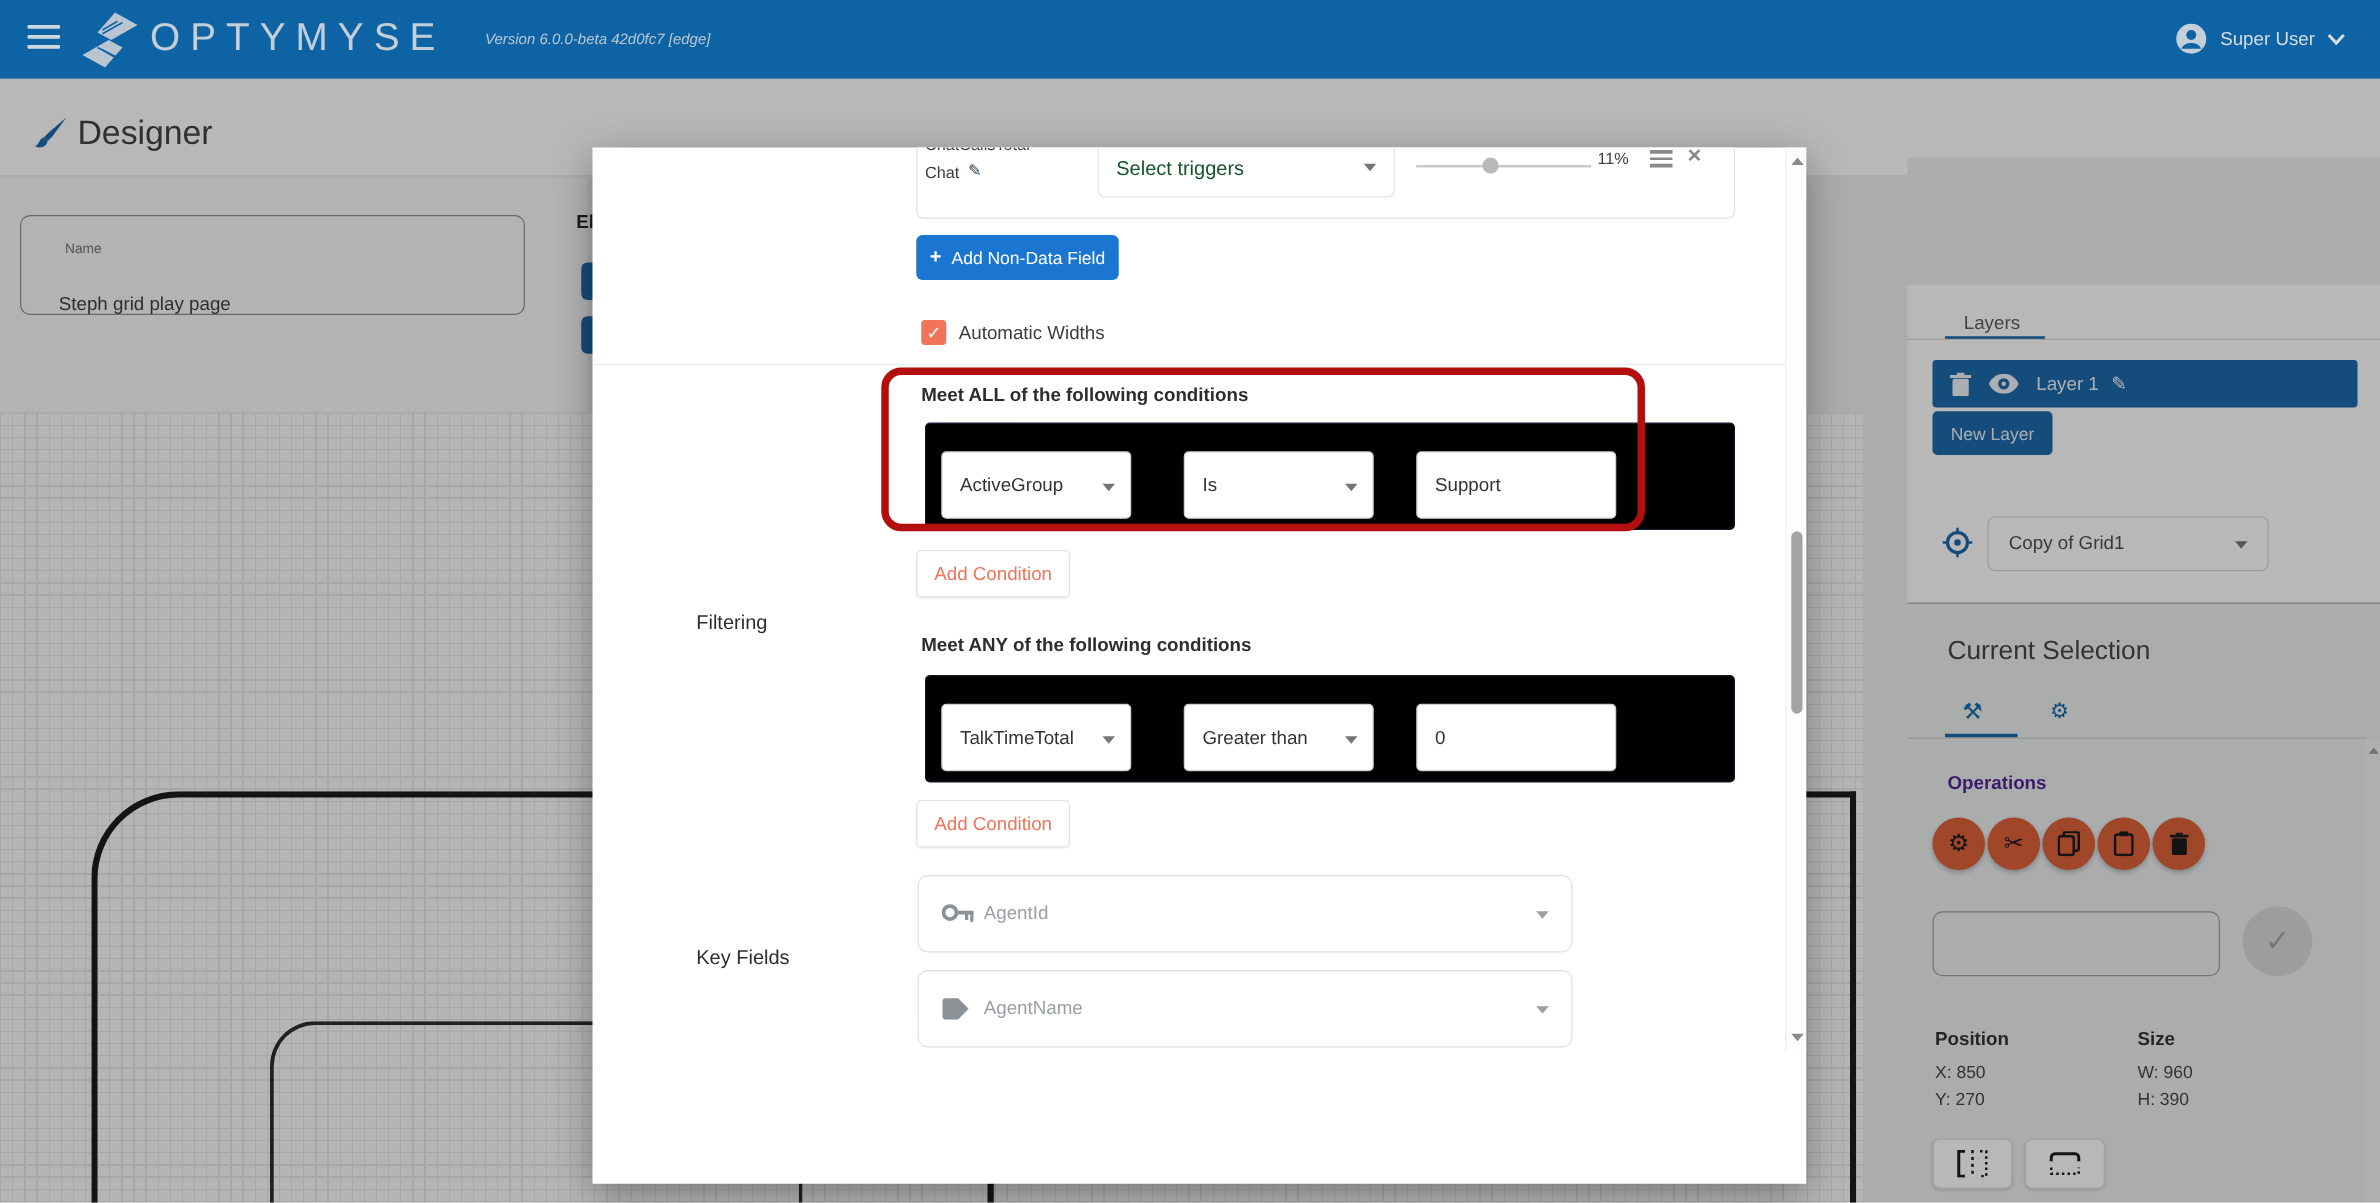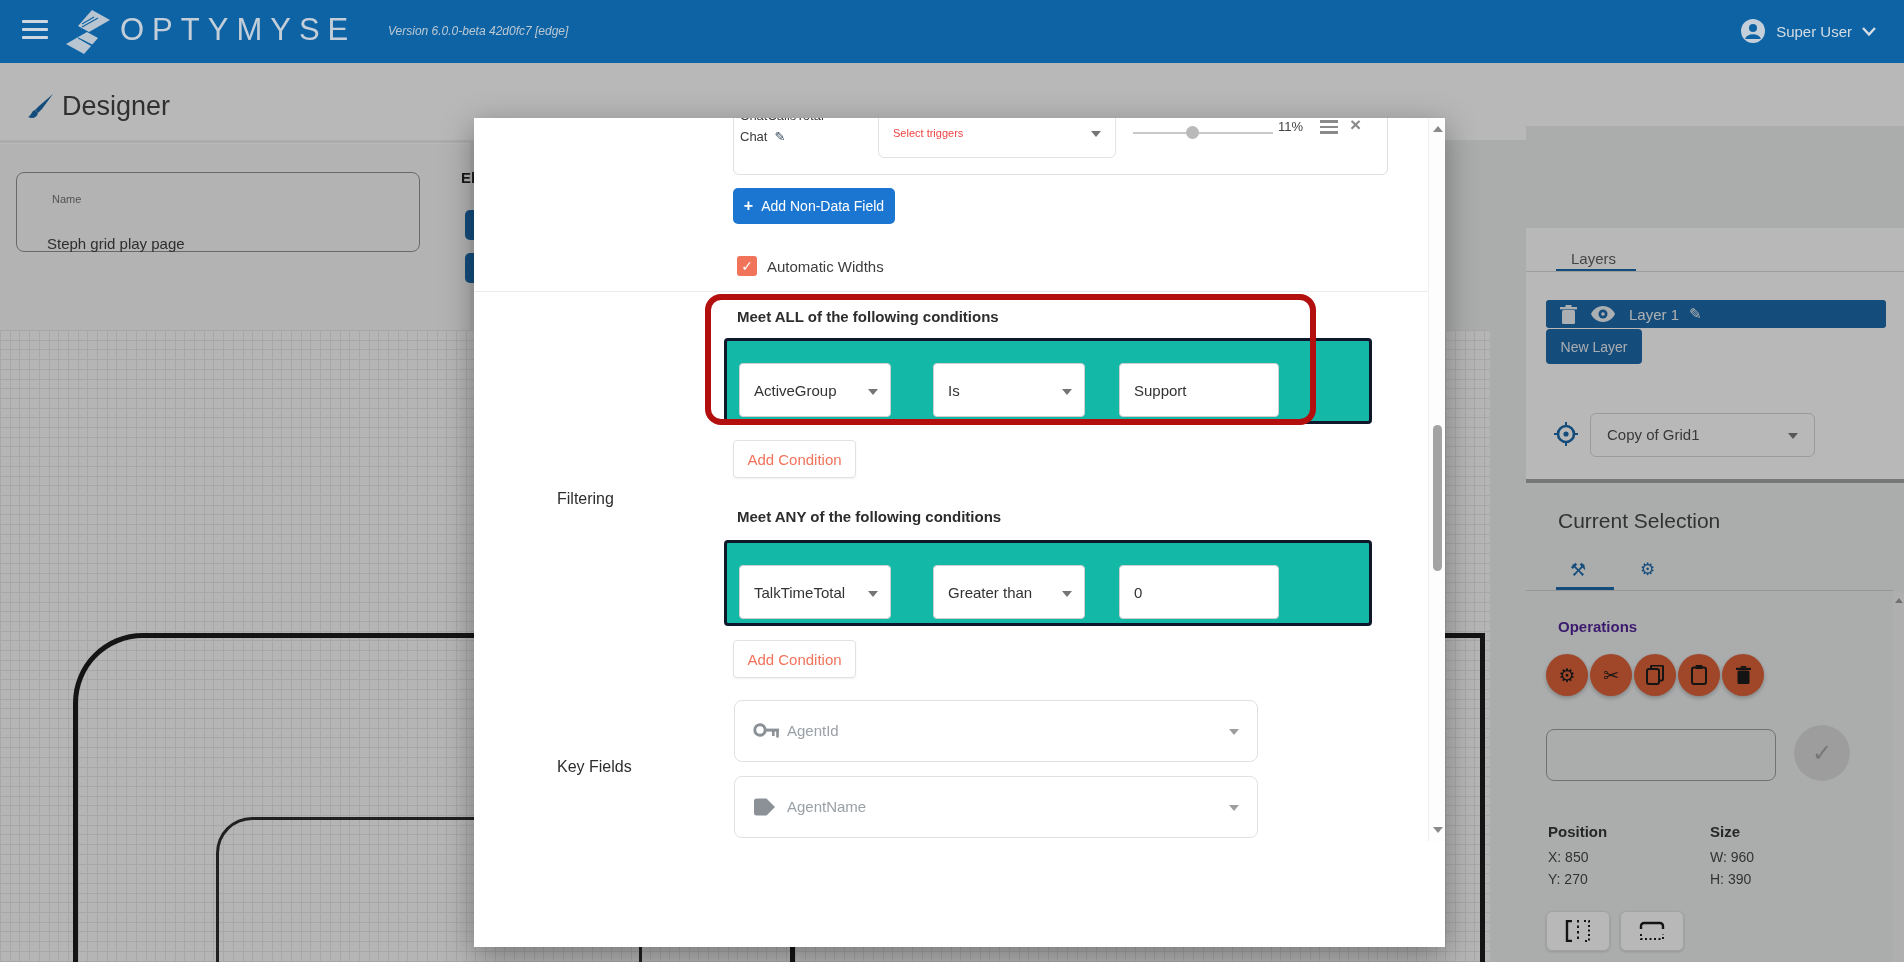--- a/index.html
+++ b/index.html
@@ -50,25 +50,25 @@
       repeating-linear-gradient(to bottom, #e7e7e7 0 1px, transparent 1px 9.7px),
       repeating-linear-gradient(to right, #d5d5d5 0 1px, transparent 1px 48.5px),
       repeating-linear-gradient(to bottom, #d5d5d5 0 1px, transparent 1px 48.5px);
   }
   #shape-big { position:absolute; left:73px; top:303px; width:1412px; height:400px; border:5px solid #151515; border-bottom:none; border-top-left-radius:70px; }
   #shape-mid-line { position:absolute; left:790px; top:308px; width:5px; height:330px; background:#151515; }
   #shape-inner { position:absolute; left:216px; top:487px; width:426px; height:200px; border:3px solid #262626; border-bottom:none; border-top-left-radius:36px; }
 
   
   #sidebar { position:absolute; left:1526px; top:63px; width:378px; height:899px; background:#edeff0; }
-  #layers-card { position:absolute; left:0; top:102px; width:378px; height:255px; background:#ffffff; border-bottom:4px solid #a3a3a3; }
+  #layers-card { position:absolute; left:0; top:102px; width:378px; height:255px; background:#ffffff; border-bottom:1px solid #a3a3a3; }
   #layers-tab-label { position:absolute; left:45px; top:22px; font-size:15px; color:#5a5a5a; }
   #layers-tab-underline { position:absolute; left:30px; top:41px; width:80px; height:3px; background:#1565a8; }
   #layers-tab-divider { position:absolute; left:0px; top:43px; width:378px; height:1px; background:#d8d8d8; }
-  #layer-bar { position:absolute; left:20px; top:72px; width:340px; height:28px; background:#1565a8; border-radius:3px; display:flex; align-items:center; cursor:pointer; }
+  #layer-bar { position:absolute; left:20px; top:60px; width:340px; height:38px; background:#1565a8; border-radius:3px; display:flex; align-items:center; cursor:pointer; }
   #layer-bar .lname { color:#eef3f7; font-size:15px; margin-left:14px; }
   #btn-new-layer { position:absolute; left:20px; top:101px; width:96px; height:35px; background:#1565a8; border-radius:4px; color:#e8eef4; font-size:14px; display:flex; align-items:center; justify-content:center; cursor:pointer; }
   #element-select-row { position:absolute; left:0; top:160px; width:378px; height:95px; }
   #crosshair-wrap { position:absolute; left:28px; top:34px; }
   #element-select { position:absolute; left:64px; top:25px; width:225px; height:44px; border:1px solid #d6d6d6; border-radius:6px; background:#fff; cursor:pointer; }
   #element-select .val { position:absolute; left:16px; top:12px; font-size:15px; color:#4a4a4a; }
 
   #sel-title { position:absolute; left:32px; top:383px; font-size:21px; color:#3f3f3f; }
   .sel-tab-icon { position:absolute; top:433px; font-size:18px; color:#1565a8; cursor:pointer; }
   #tab-tools { left:44px; } #tab-settings { left:114px; font-size:17px; }
@@ -97,21 +97,21 @@
   #dim-overlay { position:absolute; left:0; top:63px; width:1904px; height:899px; background:rgba(20,20,20,0.30); z-index:10; }
 
   
   #modal { position:absolute; left:474px; top:118px; width:971px; height:829px; background:#ffffff; z-index:20; box-shadow:0 8px 30px rgba(0,0,0,0.35); overflow:hidden; }
   .mcard { position:absolute; border:1px solid #e0e0e0; border-radius:6px; background:#fff; }
   #field-row-card { left:259px; top:-12px; width:655px; height:69px; }
   #field-name-clipped { position:absolute; left:266px; top:-10px; font-size:13px; color:#3b3b3b; }
   #field-name-row { position:absolute; left:266px; top:11px; font-size:13px; color:#3b3b3b; display:flex; gap:7px; align-items:center; }
   #field-name-row .pencil { color:#31475a; font-size:13px; }
   #triggers-select { position:absolute; left:404px; top:-8px; width:238px; height:48px; border:1px solid #e3e3e3; border-radius:6px; cursor:pointer; }
-  #triggers-select .ph { position:absolute; left:14px; top:16px; font-size:11px; color:#ef4444; }
+  #triggers-select .ph { position:absolute; left:14px; top:16px; font-size:16px; color:#14532d; }
   .caret-down { position:absolute; width:0; height:0; border-left:5px solid transparent; border-right:5px solid transparent; border-top:6px solid #757575; }
   #triggers-caret { right:14px; top:20px; }
   #width-slider { position:absolute; left:659px; top:8px; width:140px; height:14px; }
   #width-slider .track { position:absolute; left:0; top:6px; width:140px; height:2px; background:#c9c9c9; }
   #width-slider .thumb { position:absolute; left:53px; top:0px; width:13px; height:13px; border-radius:50%; background:#b9b9b9; cursor:pointer; }
   #width-percent { position:absolute; left:804px; top:1px; font-size:13px; color:#444; }
   #row-menu-icon { position:absolute; left:846px; top:2px; width:18px; cursor:pointer; }
   #row-menu-icon span { display:block; width:18px; height:2.5px; background:#8a8a8a; margin-bottom:3px; }
   #row-close-icon { position:absolute; left:876px; top:-4px; font-size:19px; font-weight:bold; color:#8a8a8a; cursor:pointer; }
 
@@ -123,21 +123,21 @@
   #auto-widths-label { font-size:15px; color:#3d3d3d; }
 
   #section-divider { position:absolute; left:0px; top:173px; width:954px; height:1px; background:#ebebeb; }
 
   #red-annotation { position:absolute; left:231px; top:176px; width:611px; height:131px; border:6px solid #b30f0f; border-radius:16px; z-index:5; pointer-events:none; }
 
   .cond-title { position:absolute; font-size:15px; font-weight:bold; color:#2d2d2d; }
   #meet-all-title { left:263px; top:190px; }
   #meet-any-title { left:263px; top:390px; }
 
-  .cond-card { position:absolute; left:250px; width:648px; height:86px; border:3px solid #0f172a; border-radius:4px; background:#14b8a6; }
+  .cond-card { position:absolute; left:266px; width:648px; height:86px; border:1px solid #0f172a; border-radius:4px; background:#000000; }
   #cond-card-all { top:220px; } #cond-card-any { top:422px; }
   .cond-select, .cond-input { position:absolute; top:22px; height:54px; border:1px solid #cfcfcf; border-radius:4px; background:#fff; cursor:pointer; }
   .cond-select { width:152px; }
   .cond-input { width:160px; cursor:text; }
   .cond-select .val, .cond-input .val { position:absolute; left:14px; top:18px; font-size:15px; color:#333; }
   .cs1 { left:12px; } .cs2 { left:206px; } .ci3 { left:392px; }
   .cond-caret { right:12px; top:25px; }
 
   .add-cond-btn { position:absolute; left:259px; width:123px; height:38px; background:#fff; border:1px solid #e2e2e2; border-radius:4px; color:#f0735a; font-size:15px; display:flex; align-items:center; justify-content:center; cursor:pointer; box-shadow:0 1px 2px rgba(0,0,0,0.06); }
   #add-cond-all { top:322px; } #add-cond-any { top:522px; }

